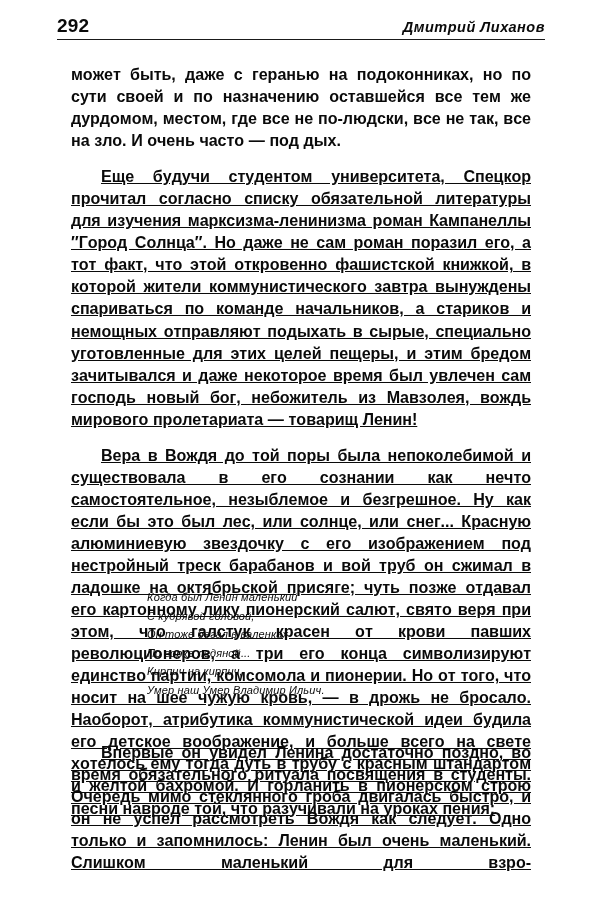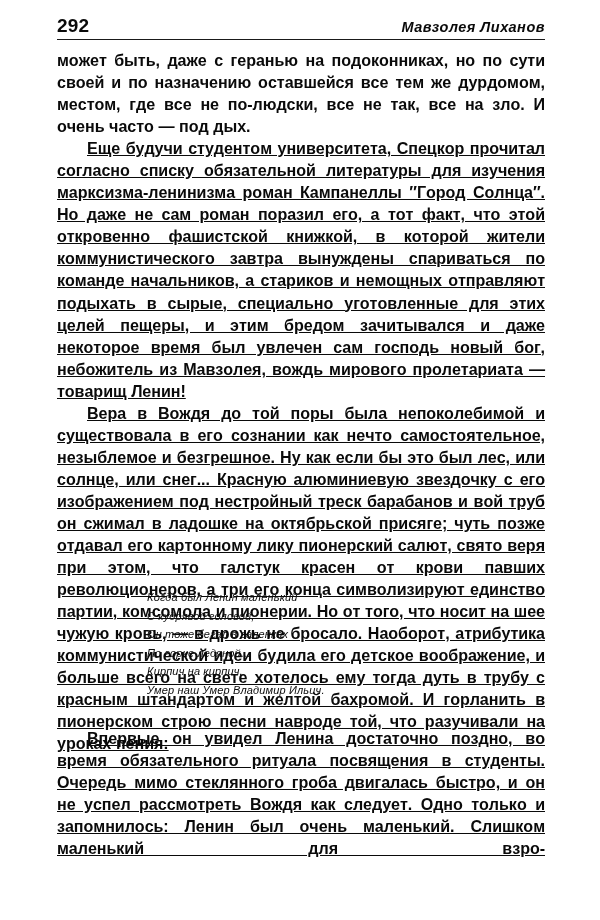--- a/index.html
+++ b/index.html
@@ -62,21 +62,21 @@
 
   
   .column {
     position: absolute;
     left: 57px;
     top: 49px;
     width: 488px;
   }
 
   p.para {
-    margin: 0;
+    margin: 14px;
     font-size: 16.1px;
     line-height: 22.05px;
     font-weight: bold;
     text-align: justify;
     text-align-last: left;
     letter-spacing: -0.05px;
     word-spacing: 0.2px;
     -moz-font-feature-settings: "kern" 0;
     font-kerning: none;
   }
@@ -111,21 +111,21 @@
     font-style: italic;
   }
 </style>
 </head>
 <body>
 
 <div id="page">
 
   <div class="running-head">
     <span class="folio">292</span>
-    <span class="author">Мавзолея Лиханов</span>
+    <span class="author">Дмитрий Лиханов</span>
   </div>
   <div class="head-rule"></div>
 
   <div class="column">
     <p class="para">может быть, даже с геранью на подоконниках, но по сути своей и по назначению оставшейся все тем же дурдомом, местом, где все не по-людски, все не так, все на зло. И очень часто — под дых.</p>
     <p class="para indent">Еще будучи студентом университета, Спецкор прочитал согласно списку обязательной литературы для изучения марксизма-ленинизма роман Кампанеллы ″Город Солнца″. Но даже не сам роман поразил его, а тот факт, что этой откровенно фашистской книжкой, в которой жители коммунистического завтра вынуждены спариваться по команде начальников, а стариков и немощных отправляют подыхать в сырые, специально уготовленные для этих целей пещеры, и этим бредом зачитывался и даже некоторое время был увлечен сам господь новый бог, небожитель из Мавзолея, вождь мирового пролетариата — товарищ Ленин!</p>
     <p class="para indent">Вера в Вождя до той поры была непоколебимой и существовала в его сознании как нечто самостоятельное, незыблемое и безгрешное. Ну как если бы это был лес, или солнце, или снег... Красную алюминиевую звездочку с его изображением под нестройный треск барабанов и вой труб он сжимал в ладошке на октябрьской присяге; чуть позже отдавал его картонному лику пионерский салют, свято веря при этом, что галстук красен от крови павших революционеров, а три его конца символизируют единство партии, комсомола и пионерии. Но от того, что носит на шее чужую кровь, — в дрожь не бросало. Наоборот, атрибутика коммунистической идеи будила его детское воображение, и больше всего на свете хотелось ему тогда дуть в трубу с красным штандартом и желтой бахромой. И горланить в пионерском строю песни навроде той, что разучивали на уроках пения:</p>
   </div>
 
   <ul class="verse">

